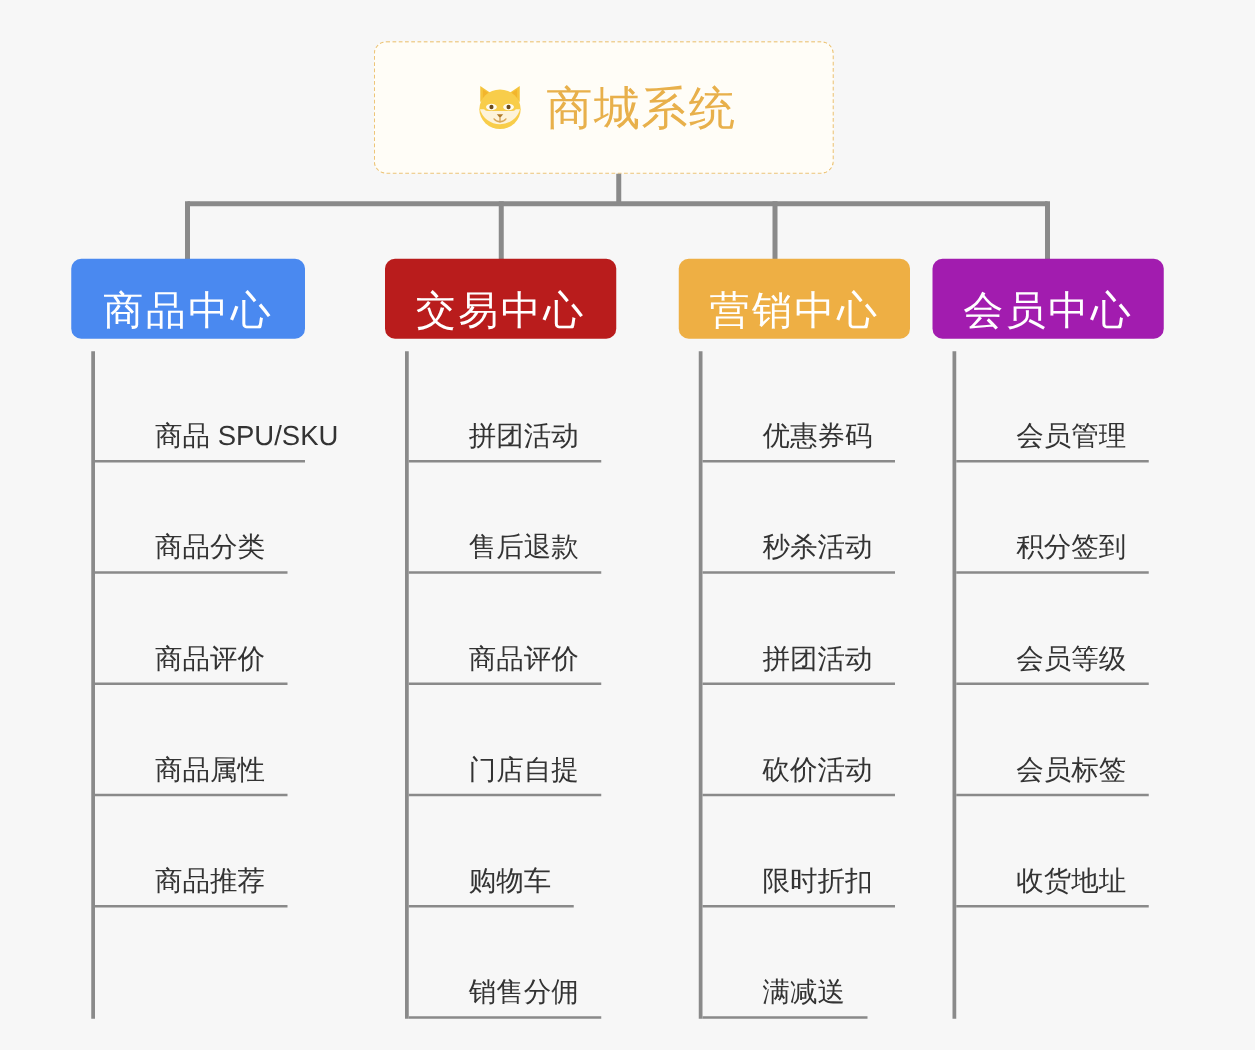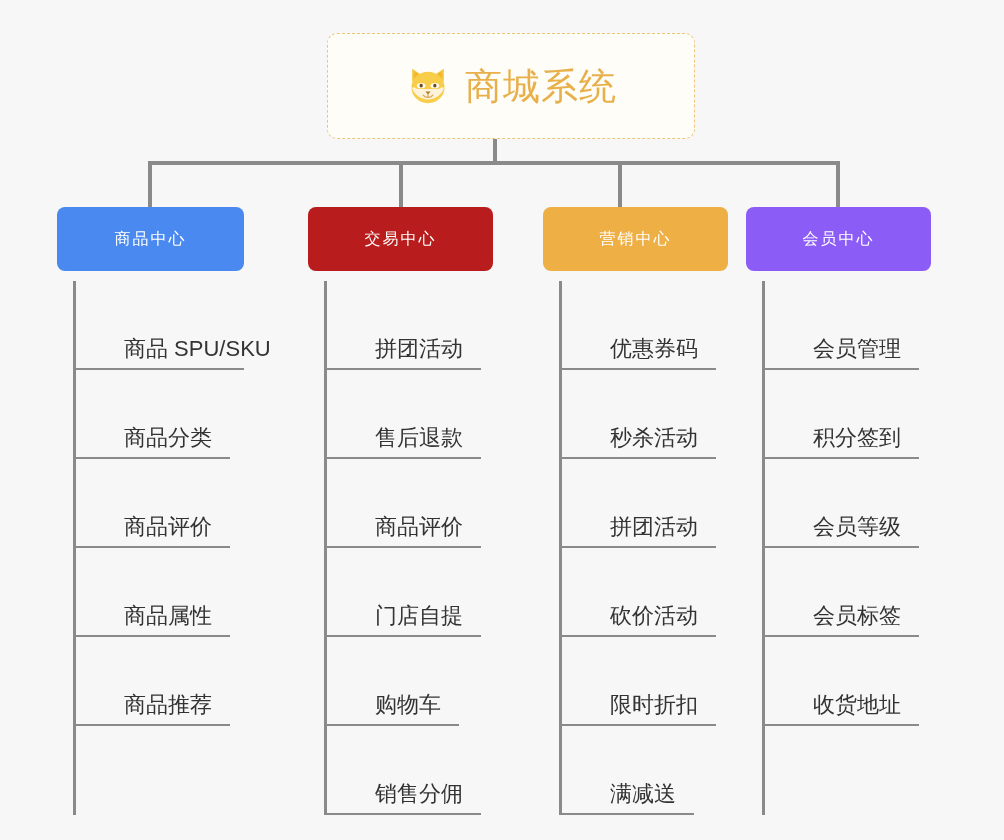--- a/index.html
+++ b/index.html
@@ -18,21 +18,21 @@
 
   #mindmap {
     position: relative;
     width: 1004px;
     height: 840px;
   }
 
   
   .root-node {
     position: absolute;
-    left: 327px;
+    left: 299px;
     top: 33px;
     width: 368px;
     height: 106px;
     box-sizing: border-box;
     background: #fffdf7;
     border: 1px dashed #edc578;
     border-radius: 10px;
     display: flex;
     align-items: center;
     justify-content: center;
@@ -78,24 +78,24 @@
   
   .column {
     position: absolute;
     top: 207px;
   }
   .cat-header {
     height: 64px;
     box-sizing: border-box;
     border-radius: 8px;
     display: flex;
-    align-items: center;
+    align-items: flex-end;
     justify-content: center;
     color: #ffffff;
-    font-size: 16px;
+    font-size: 32px;
     letter-spacing: 2px;
     white-space: nowrap;
   }
 
   
   .leaf-list {
     position: relative;
     margin-top: 10px;
     padding-left: 16px;
   }
@@ -268,21 +268,21 @@
       </div>
       <div class="leaf">
         <div class="leaf-inner">
             <span class="leaf-label">满减送</span>
           </div>
       </div>
     </div>
   </div>
 
   <div class="column" style="left:746px;width:185px">
-    <div class="cat-header" style="background:#8b5cf6">
+    <div class="cat-header" style="background:#a21caf">
       <span>会员中心</span>
     </div>
     <div class="leaf-list">
       <div class="trunk" style="height:534px"></div>
       <div class="leaf">
         <div class="leaf-inner">
             <span class="leaf-label">会员管理</span>
           </div>
       </div>
       <div class="leaf">

